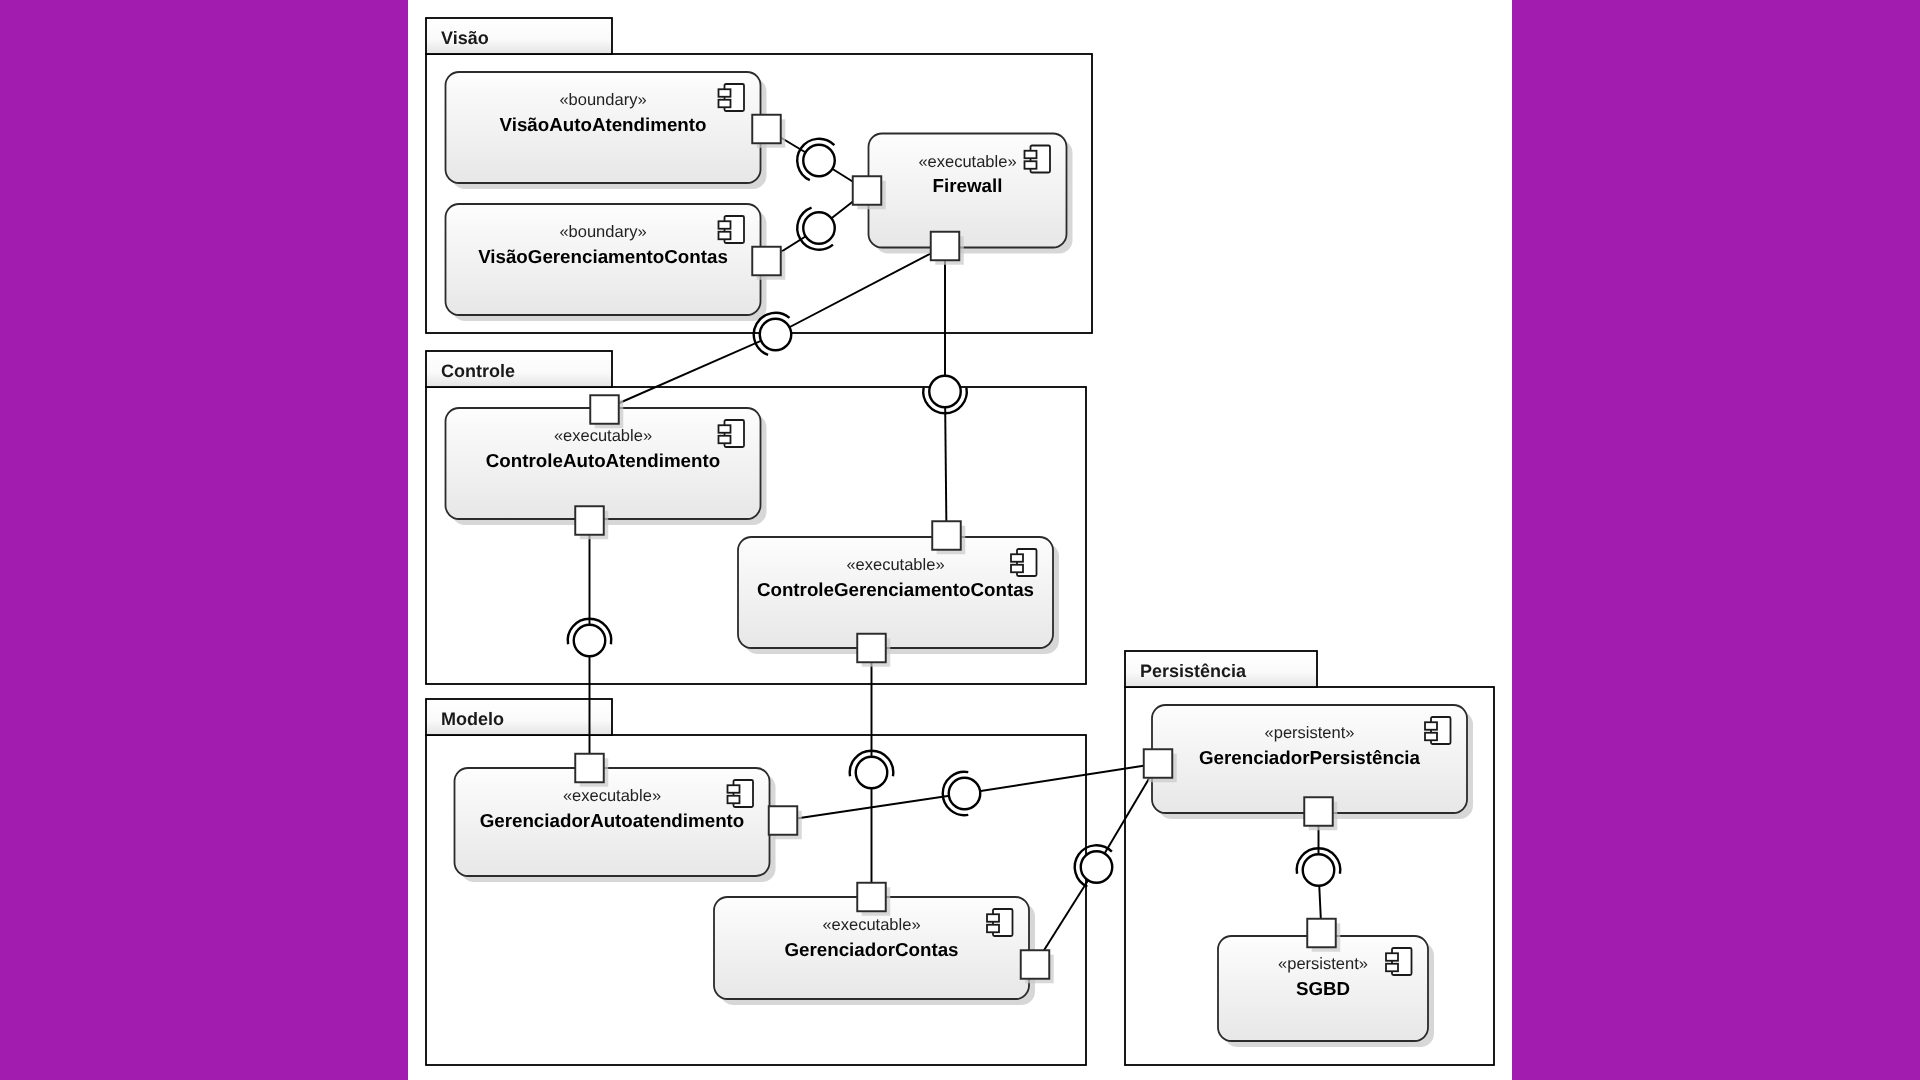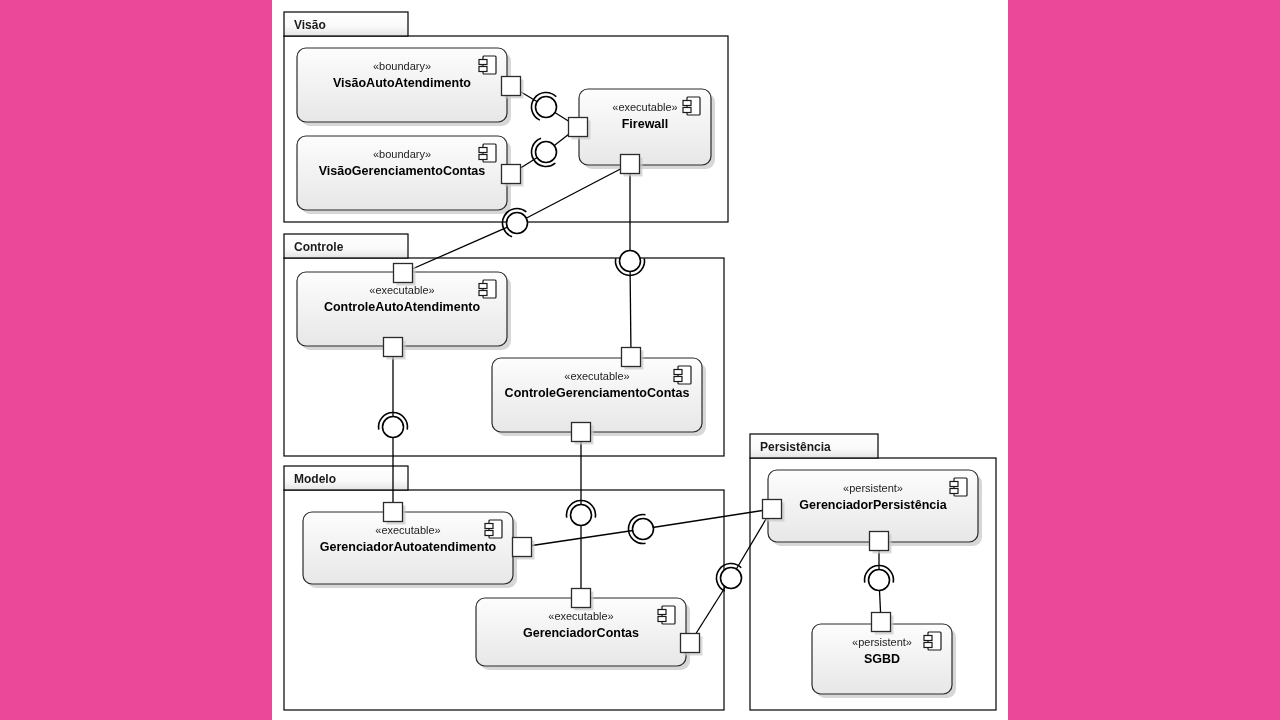--- a/index.html
+++ b/index.html
@@ -8,21 +8,21 @@
     background: #000000;
     width: 1280px;
     height: 720px;
     overflow: hidden;
     font-family: "Liberation Sans", sans-serif;
   }
   #stage {
     position: relative;
     width: 1280px;
     height: 720px;
-    background: #ec4899;
+    background: #a21caf;
   }
   #canvas {
     position: absolute;
     left: 272px;
     top: 0px;
     width: 736px;
     height: 720px;
     background: #ffffff;
   }
   svg#diagram { display: block; }

